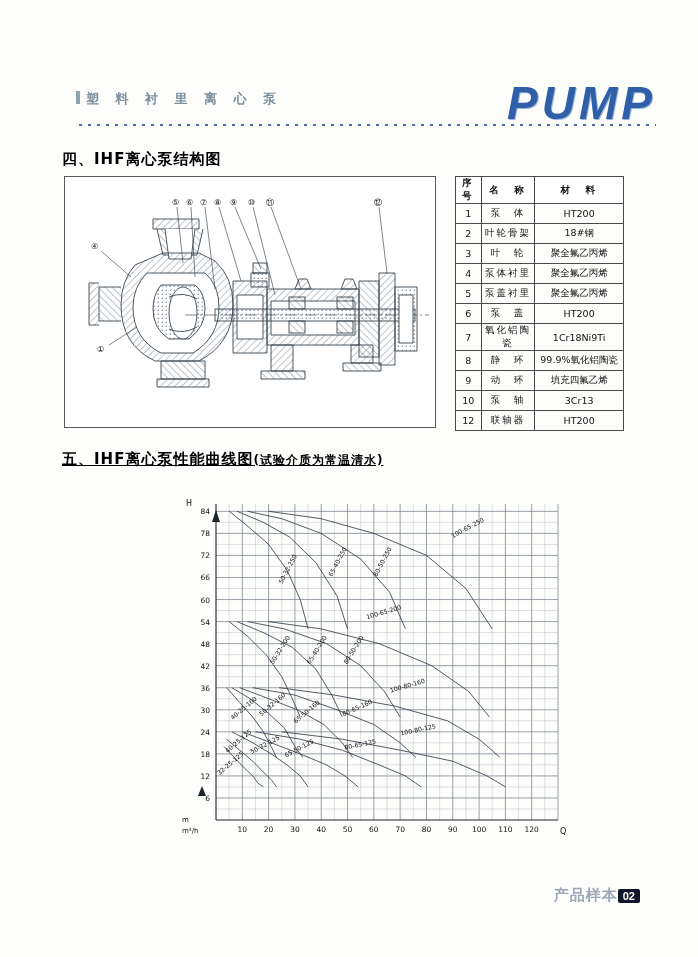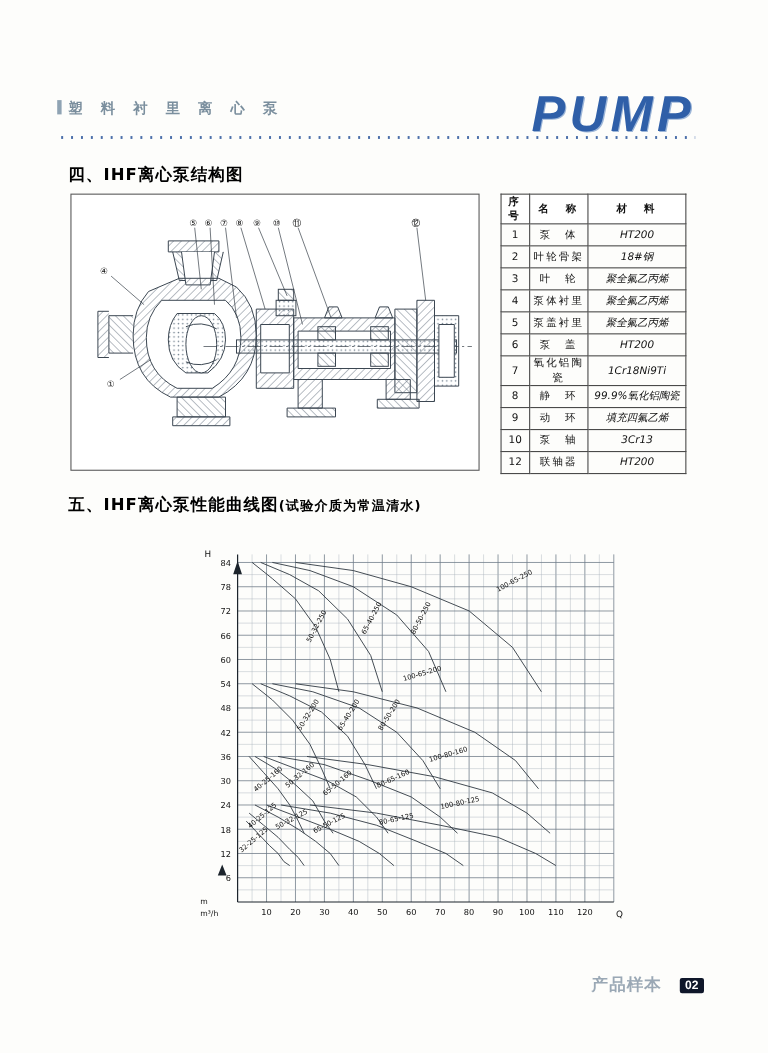--- a/index.html
+++ b/index.html
@@ -10,21 +10,21 @@
     color:#111;
     position:relative;
     overflow:hidden;
   }
   .page{
     position:absolute;inset:0;
     background:#fdfdfb;
   }
   
   .header{
-    position:absolute;left:52px;top:82px;width:580px;height:58px;
+    position:absolute;left:76px;top:82px;width:580px;height:58px;
   }
   .header-left{
     position:absolute;left:0;top:8px;
     font-size:13px;font-weight:bold;letter-spacing:6px;
     color:#7b8f9e;
     font-family:"DejaVu Sans", sans-serif;
   }
   .header-left .bar{
     display:inline-block;width:4px;height:13px;background:#8fa3b3;
     vertical-align:-1px;margin-right:6px;
@@ -46,21 +46,21 @@
   
   .sec-title{
     position:absolute;
     font-size:15px;font-weight:bold;
     font-family:"DejaVu Sans", sans-serif;
     color:#000;
     letter-spacing:1px;
   }
   .sec-title .sub{font-size:12px;font-weight:bold;}
   #sec1{left:62px;top:150px;}
-  #sec2{left:62px;top:450px;}
+  #sec2{left:62px;top:450px;text-decoration:underline;}
 
   
   .diagram{
     position:absolute;left:64px;top:176px;width:370px;height:250px;
     border:1px solid #5a5a5a;
     background:#ffffff;
     overflow:hidden;
   }
   .diagram svg{display:block;}
 
@@ -76,30 +76,30 @@
     height:19px;
     text-align:center;
     padding:0 2px;
     color:#111;
   }
   .parts-table th{
     font-weight:bold;background:#fff;letter-spacing:3px;
   }
   .parts-table td.col-no{width:24px;}
   .parts-table td.col-name{width:58px;letter-spacing:2px;}
-  .parts-table td.col-mat{width:96px;font-style:italic;}
+  .parts-table td.col-mat{width:96px;}
 
   
   .chart-wrap{
     position:absolute;left:170px;top:490px;width:400px;height:390px;
   }
   
   .footer{
     position:absolute;right:58px;bottom:52px;
-    display:flex;align-items:center;gap:16px;
+    display:flex;align-items:center;gap:0;
   }
   .footer .fmark{
     font-size:15px;font-weight:bold;color:#9aa8b5;letter-spacing:1px;
     font-family:"DejaVu Sans", sans-serif;
   }
   .footer .fnum{
     background:#0f172a;color:#fff;font-size:11px;font-weight:bold;
     padding:1px 5px;border-radius:2px;
   }
 </style>

